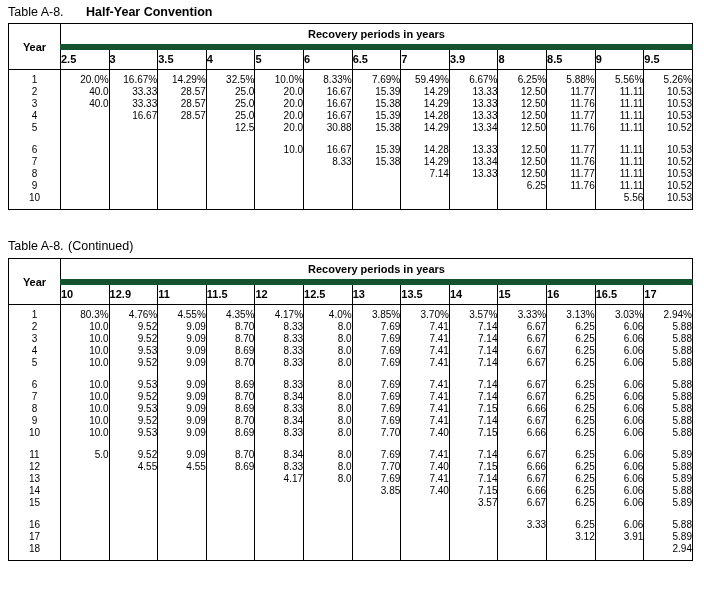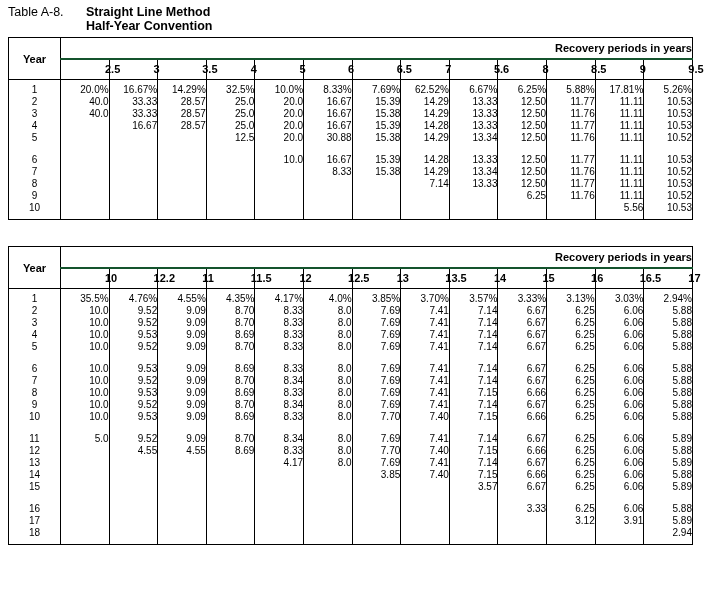--- a/index.html
+++ b/index.html
@@ -65,42 +65,41 @@
   }
   table.dep td, table.dep th {
     border-left: 1px solid #000;
     border-right: 1px solid #000;
     padding: 0;
     font-size: 10px;
     font-weight: normal;
     vertical-align: middle;
   }
   table.dep th.rp-head {
-    border-bottom: 2px solid #14532d;
+    border-bottom: 6px solid #14532d;
     font-weight: bold;
     font-size: 11px;
-    text-align: right;
+    text-align: center;
     height: 20px;
     line-height: 20px;
   }
   table.dep th.year-head {
     font-weight: bold;
     font-size: 11px;
     text-align: center;
     vertical-align: middle;
     border-right: 1px solid #000;
   }
   table.dep th.col-head {
     border-bottom: 1.5px solid #000;
     font-weight: bold;
     font-size: 11px;
     text-align: left;
     height: 19px;
     line-height: 19px;
-    padding-left: 44px;
   }
   table.dep th.year-head.with-bottom {
     border-bottom: 1.5px solid #000;
   }
 
   td.yr {
     text-align: center;
     font-size: 10px;
     height: 12px;
     line-height: 12px;
@@ -125,21 +124,20 @@
   .gap-1 { height: 26px; }
 </style>
 </head>
 <body>
 
 <div class="page">
 
   <div class="title-block">
     <div class="title-label">Table A-8.</div>
     <div class="title-main">
-      <span class="ln">Straight Line Method</span>
       <span class="ln">Half-Year Convention</span>
     </div>
   </div>
 
   <div class="tbl-wrap">
     <table class="dep" id="table1">
       <colgroup id="cg1">
           <col class="col-year">
           <col style="width: 48.6154px;">
           <col style="width: 48.6154px;">
@@ -162,42 +160,42 @@
         </tr>
         <tr id="t1-colhead">
             <th class="col-head">2.5</th>
             <th class="col-head">3</th>
             <th class="col-head">3.5</th>
             <th class="col-head">4</th>
             <th class="col-head">5</th>
             <th class="col-head">6</th>
             <th class="col-head">6.5</th>
             <th class="col-head">7</th>
-            <th class="col-head">5.6</th>
+            <th class="col-head">3.9</th>
             <th class="col-head">8</th>
             <th class="col-head">8.5</th>
             <th class="col-head">9</th>
             <th class="col-head">9.5</th>
           </tr>
       </thead>
       <tbody id="t1-body">
           <tr class="pad-top">
             <td class="yr">1</td>
             <td class="val">20.0%</td>
             <td class="val">16.67%</td>
             <td class="val">14.29%</td>
             <td class="val">32.5%</td>
             <td class="val">10.0%</td>
             <td class="val">8.33%</td>
             <td class="val">7.69%</td>
-            <td class="val">62.52%</td>
+            <td class="val">59.49%</td>
             <td class="val">6.67%</td>
             <td class="val">6.25%</td>
             <td class="val">5.88%</td>
-            <td class="val">17.81%</td>
+            <td class="val">5.56%</td>
             <td class="val">5.26%</td>
           </tr>
           <tr>
             <td class="yr">2</td>
             <td class="val">40.0</td>
             <td class="val">33.33</td>
             <td class="val">28.57</td>
             <td class="val">25.0</td>
             <td class="val">20.0</td>
             <td class="val">16.67</td>
@@ -352,20 +350,24 @@
             <td class="val"></td>
             <td class="val">5.56</td>
             <td class="val">10.53</td>
           </tr>
         </tbody>
     </table>
   </div>
 
   <div class="gap-1"></div>
 
+  <div class="cont-block">
+    <span class="cont-label">Table A-8.</span>
+    <span class="cont-label italic">(Continued)</span>
+  </div>
 
   <div class="tbl-wrap">
     <table class="dep" id="table2">
       <colgroup id="cg2">
           <col class="col-year">
           <col style="width: 48.6154px;">
           <col style="width: 48.6154px;">
           <col style="width: 48.6154px;">
           <col style="width: 48.6154px;">
           <col style="width: 48.6154px;">
@@ -378,38 +380,38 @@
           <col style="width: 48.6154px;">
           <col style="width: 48.6154px;">
         </colgroup>
       <thead>
         <tr>
           <th class="year-head with-bottom" rowspan="2">Year</th>
           <th class="rp-head" id="t2-group" colspan="13">Recovery periods in years</th>
         </tr>
         <tr id="t2-colhead">
             <th class="col-head">10</th>
-            <th class="col-head">12.2</th>
+            <th class="col-head">12.9</th>
             <th class="col-head">11</th>
             <th class="col-head">11.5</th>
             <th class="col-head">12</th>
             <th class="col-head">12.5</th>
             <th class="col-head">13</th>
             <th class="col-head">13.5</th>
             <th class="col-head">14</th>
             <th class="col-head">15</th>
             <th class="col-head">16</th>
             <th class="col-head">16.5</th>
             <th class="col-head">17</th>
           </tr>
       </thead>
       <tbody id="t2-body">
           <tr class="pad-top">
             <td class="yr">1</td>
-            <td class="val">35.5%</td>
+            <td class="val">80.3%</td>
             <td class="val">4.76%</td>
             <td class="val">4.55%</td>
             <td class="val">4.35%</td>
             <td class="val">4.17%</td>
             <td class="val">4.0%</td>
             <td class="val">3.85%</td>
             <td class="val">3.70%</td>
             <td class="val">3.57%</td>
             <td class="val">3.33%</td>
             <td class="val">3.13%</td>

